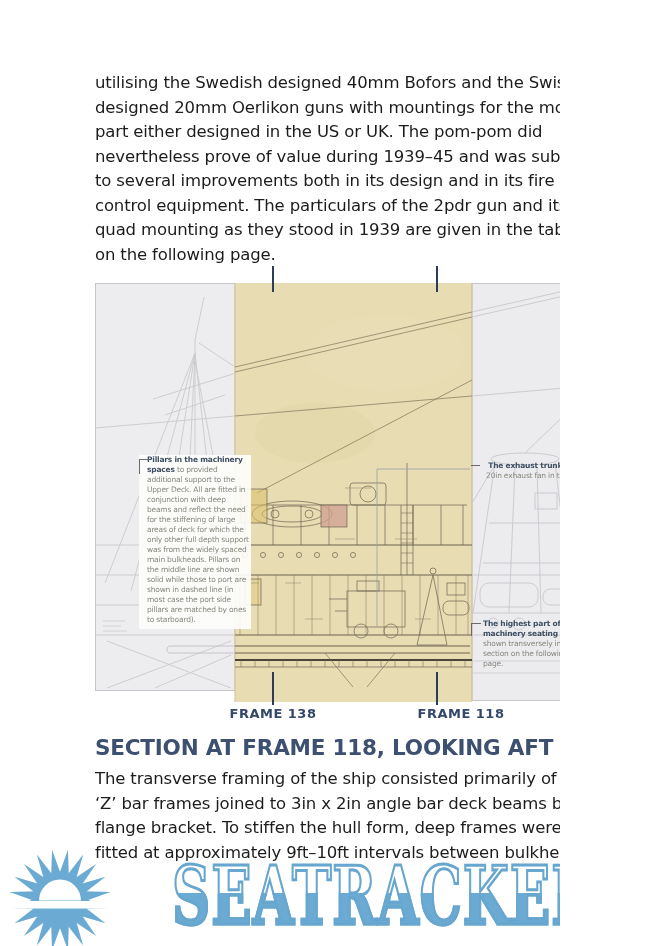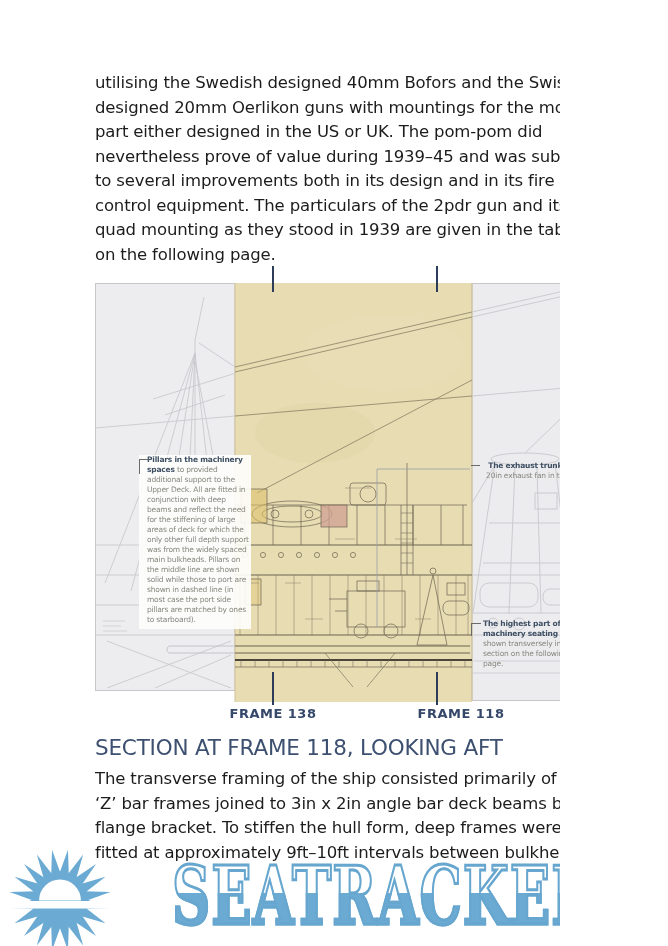--- a/index.html
+++ b/index.html
@@ -6,21 +6,21 @@
   body{width:668px;height:946px;overflow:hidden;background:#ffffff;
        font-family:"DejaVu Sans","Liberation Sans",sans-serif;}
   .page{position:relative;width:560px;height:946px;background:#ffffff;overflow:hidden;}
 
   
   .para{position:absolute;left:95px;width:500px;font-size:16.5px;line-height:24.5px;
         color:#1c1c1c;letter-spacing:-0.15px;white-space:pre-line;}
   #para1{top:71px;}
   #para2{top:767px;}
 
-  .heading{position:absolute;left:95px;top:735px;font-size:21.5px;font-weight:normal;
+  .heading{position:absolute;left:95px;top:735px;font-size:21.5px;font-weight:bold;
            color:#3d5070;letter-spacing:-0.2px;white-space:nowrap;}
 
   
   .figure{position:absolute;left:95px;top:283px;width:482px;height:440px;}
   .figure svg{position:absolute;left:0;top:0;}
 
   .tick{position:absolute;width:2.4px;background:#2c3c59;}
   .tick.t-top{top:-17px;height:26px;}
   .tick.t-bot{top:389px;height:33px;}
   .tick.x-l{left:177px;}

